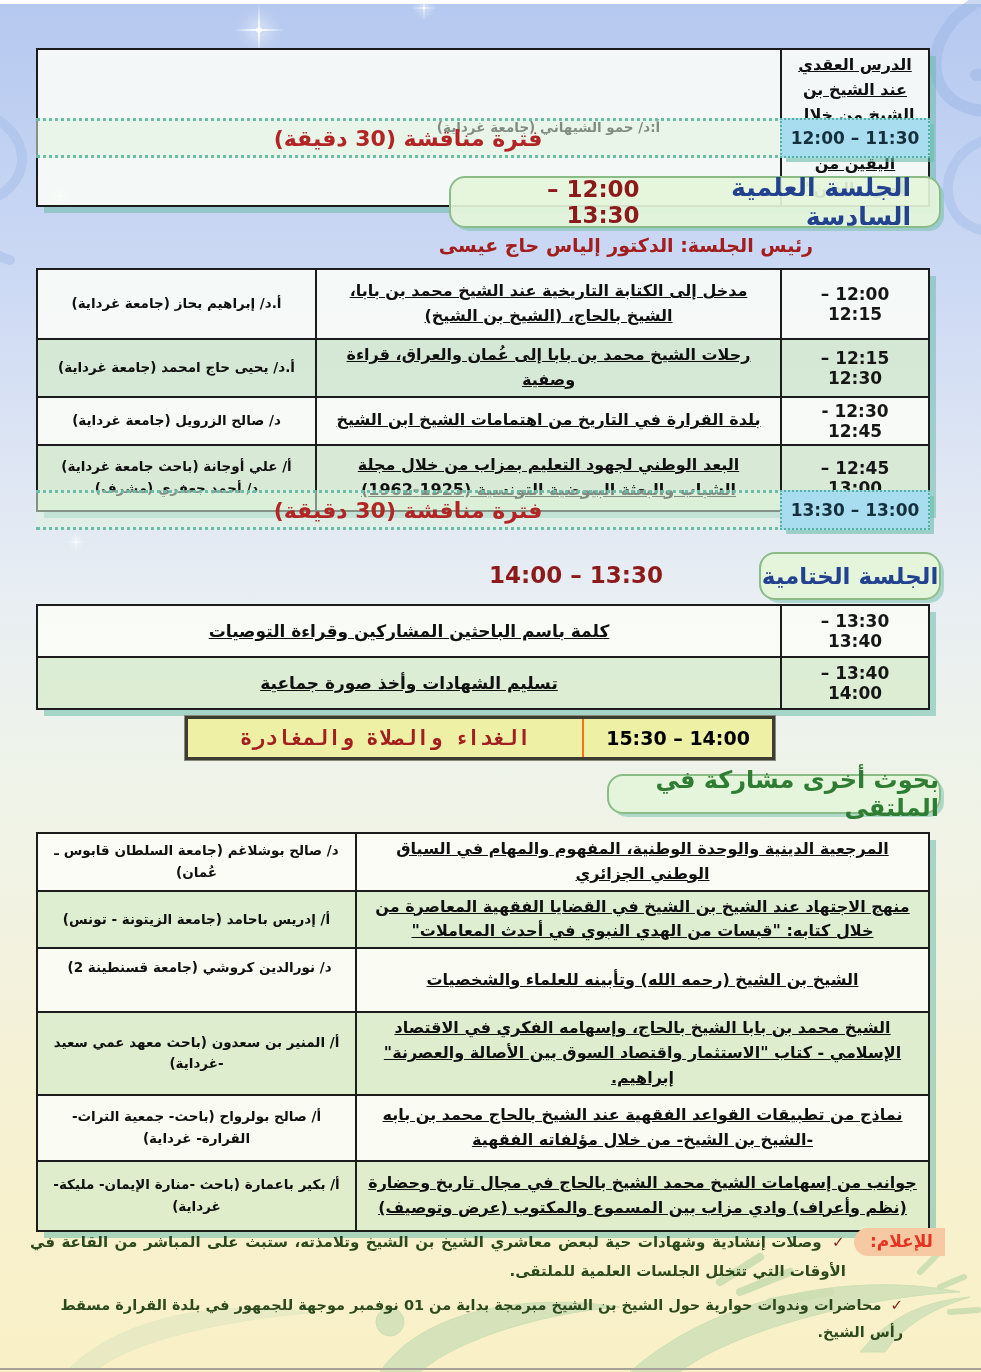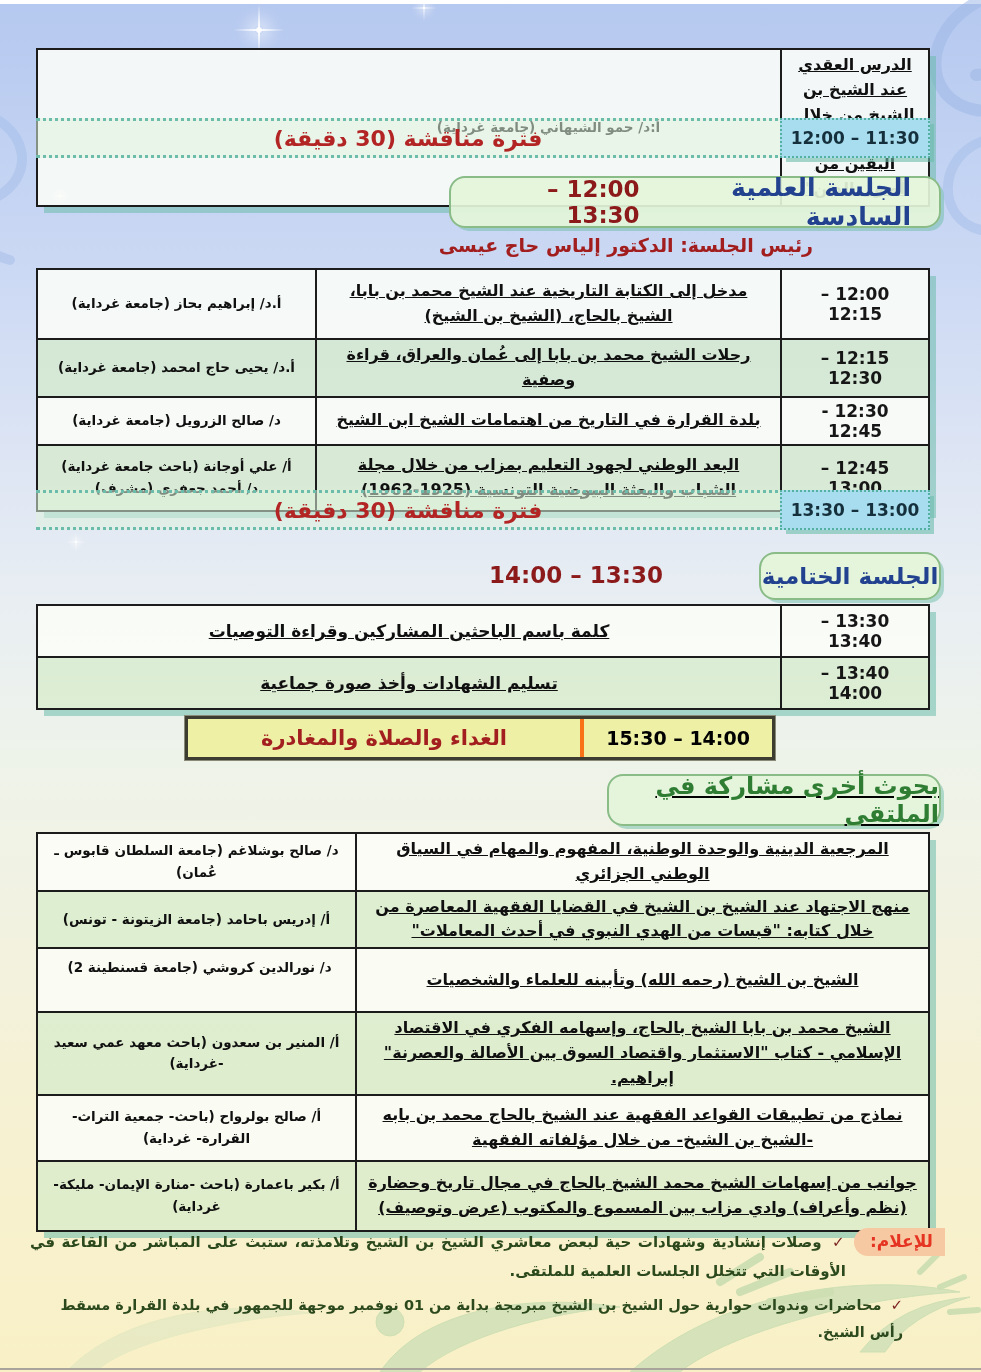--- a/index.html
+++ b/index.html
@@ -54,21 +54,21 @@
     border-radius:16px;box-shadow:4px 4px 0 -1px rgba(110,190,170,.5);
     display:flex;align-items:center;box-sizing:border-box;}
   .badge .stitle{font-weight:bold;font-size:25px;color:#22418f;}
   .stime{font-weight:bold;font-size:23px;color:#8c1a1a;}
   .chair{position:absolute;font-weight:bold;font-size:19px;color:#a21d1d;}
 
   
   .lunch{position:absolute;border:3px solid #3c3c30;background:#eef0a6;display:grid;
     grid-template-columns:188px auto;box-sizing:border-box;box-shadow:0 0 0 1px #8a8a78;}
   .lunch>div{display:flex;align-items:center;justify-content:center;}
-  .lunch>div:not(:first-child){border-right:4px solid #f97316;}
+  .lunch>div:not(:first-child){border-right:2px solid #f97316;font-family:Liberation Mono, monospace;}
   .lunch .ltime{font-weight:bold;font-size:19px;color:#000000;}
   .lunch .ltitle{font-weight:bold;font-size:21px;color:#a31f1f;}
 
   
   .greenhead{font-weight:bold;font-size:24px;color:#2f7d33;}
 
   
   .notes{position:absolute;left:30px;right:36px;}
   .noterow{display:flex;align-items:flex-start;gap:8px;}
   .pill{background:#f7c9a3;color:#e53422;font-weight:bold;font-size:17px;
@@ -170,21 +170,21 @@
       <div class="time">13:40 – 14:00</div>
       <div class="title" style="font-size:17px;">تسليم الشهادات وأخذ صورة جماعية</div>
     </div>
   </div>
 
   <div class="lunch" style="top:716px;right:206px;width:590px;height:44px;">
     <div class="ltime">14:00 – 15:30</div>
     <div class="ltitle">الغداء والصلاة والمغادرة</div>
   </div>
 
-  <div class="badge" style="top:774px;right:40px;width:334px;height:52px;justify-content:center;text-decoration:underline;">
+  <div class="badge" style="top:774px;right:40px;width:334px;height:40px;justify-content:center;">
     <span class="greenhead">بحوث أخرى مشاركة في الملتقى</span>
   </div>
 
   <div class="tbl" style="top:832px;">
     <div class="row cols2p" style="min-height:44px;">
       <div class="title">المرجعية الدينية والوحدة الوطنية، المفهوم والمهام في السياق الوطني الجزائري</div>
       <div class="speaker">د/ صالح بوشلاغم (جامعة السلطان قابوس ـ عُمان)</div>
     </div>
     <div class="row cols2p" style="min-height:55px;">
       <div class="title">منهج الاجتهاد عند الشيخ بن الشيخ في القضايا الفقهية المعاصرة من خلال كتابه: "قبسات من الهدي النبوي في أحدث المعاملات"</div>

